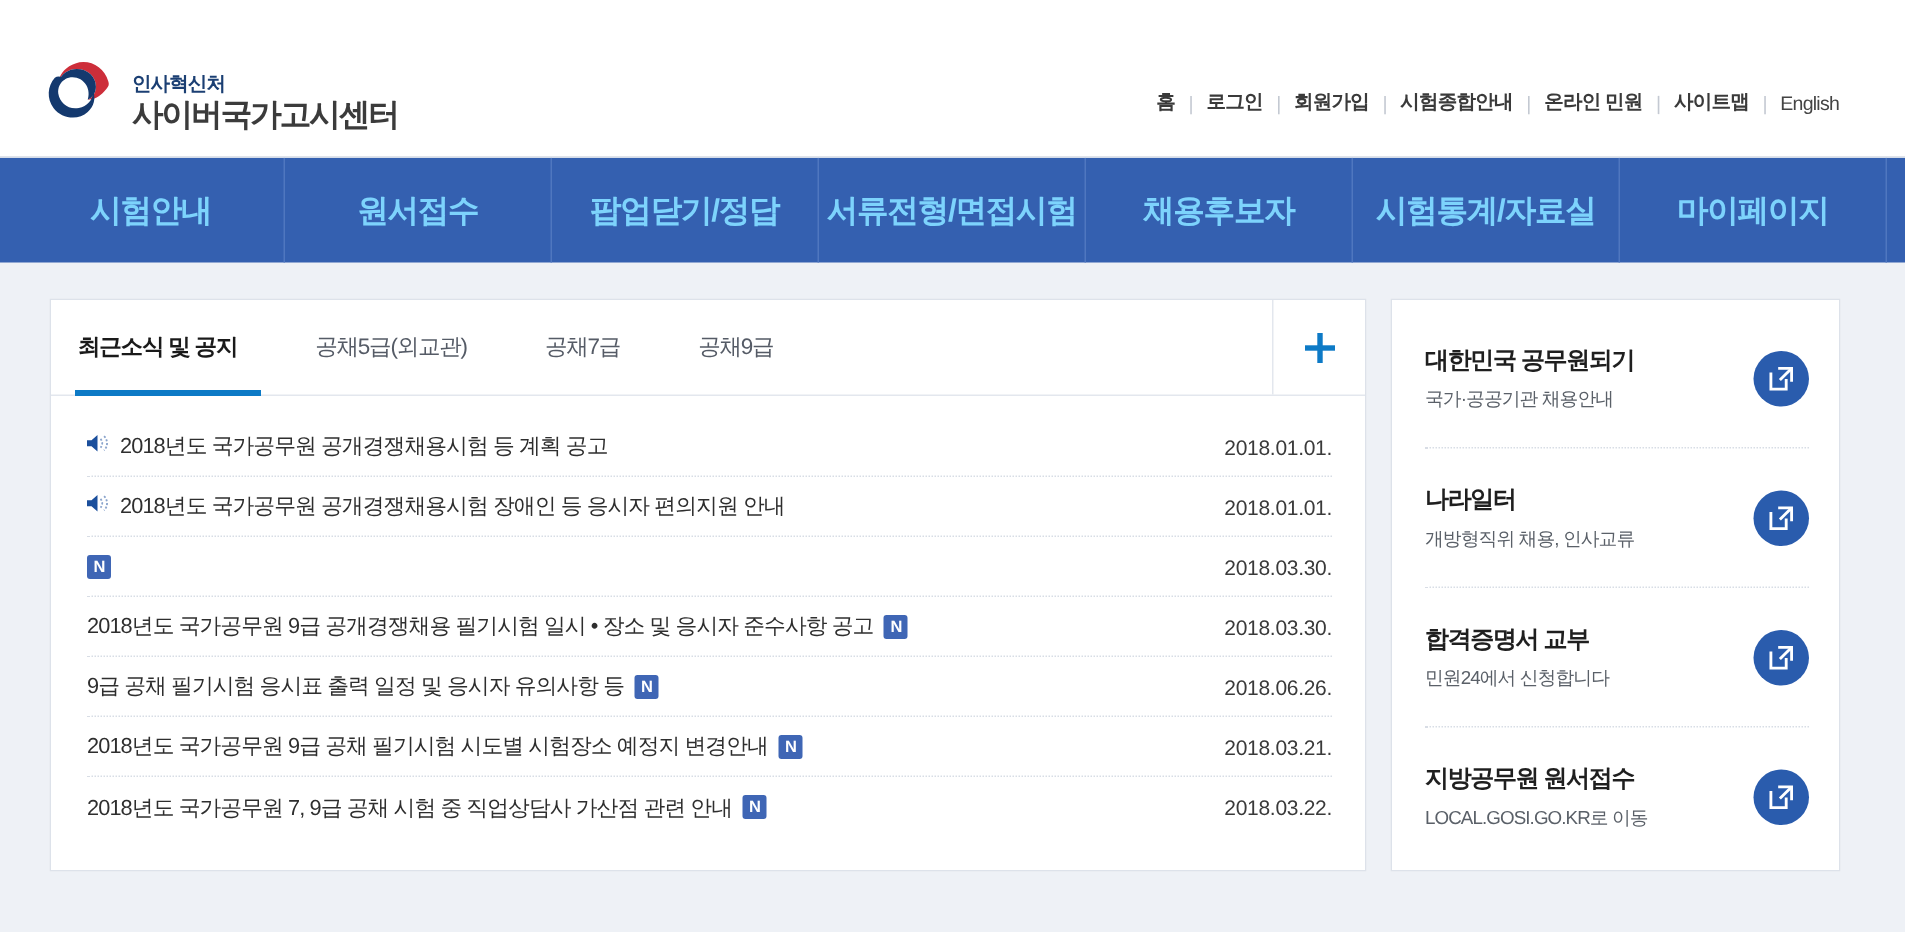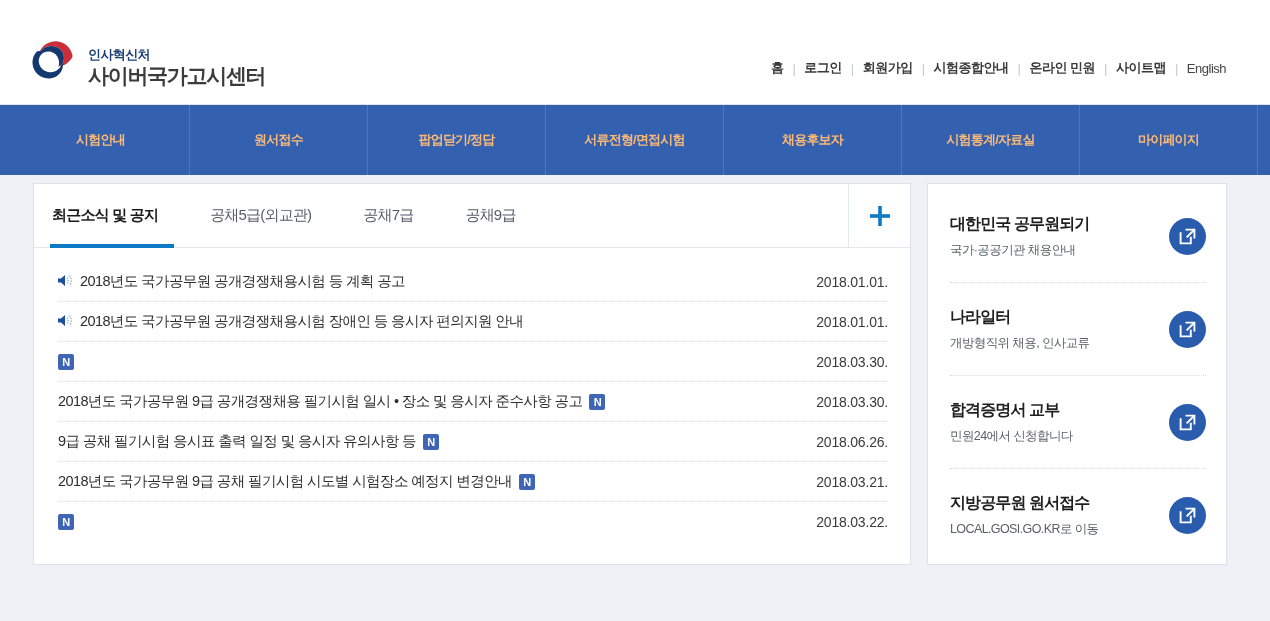--- a/index.html
+++ b/index.html
@@ -111,35 +111,35 @@
     height: 70px;
     background: #3460b0;
     display: flex;
     align-items: stretch;
   }
   .gnb-item {
     flex: 1;
     display: flex;
     align-items: center;
     justify-content: center;
-    color: #fdba74;
-    font-size: 13px;
+    color: #7dd3fc;
+    font-size: 21px;
     font-weight: bold;
     letter-spacing: -0.8px;
     border-right: 1px solid #4f77bf;
     cursor: pointer;
     white-space: nowrap;
   }
   .gnb-item:first-child { border-left: 1px solid #4f77bf; }
   .gnb-spacer { width: 12px; flex: none; }
 
   
   .content {
     display: flex;
-    padding: 8px 30px 0 33px;
+    padding: 24px 30px 0 33px;
     gap: 16px;
     align-items: flex-start;
   }
 
   .panel {
     background: #ffffff;
     border: 1px solid #dde2ea;
   }
 
   .board {
@@ -412,20 +412,21 @@
       <div class="news-row">
         <div class="news-title">
           <span>2018년도 국가공무원 9급 공채 필기시험 시도별 시험장소 예정지 변경안내</span>
           <span class="badge-n">N</span>
         </div>
         <span class="news-date">2018.03.21.</span>
       </div>
 
       <div class="news-row">
         <div class="news-title">
+          <span>2018년도 국가공무원 7, 9급 공채 시험 중 직업상담사 가산점 관련 안내</span>
           <span class="badge-n">N</span>
         </div>
         <span class="news-date">2018.03.22.</span>
       </div>
 
     </div>
   </div>
 
   <div class="panel side">
 

